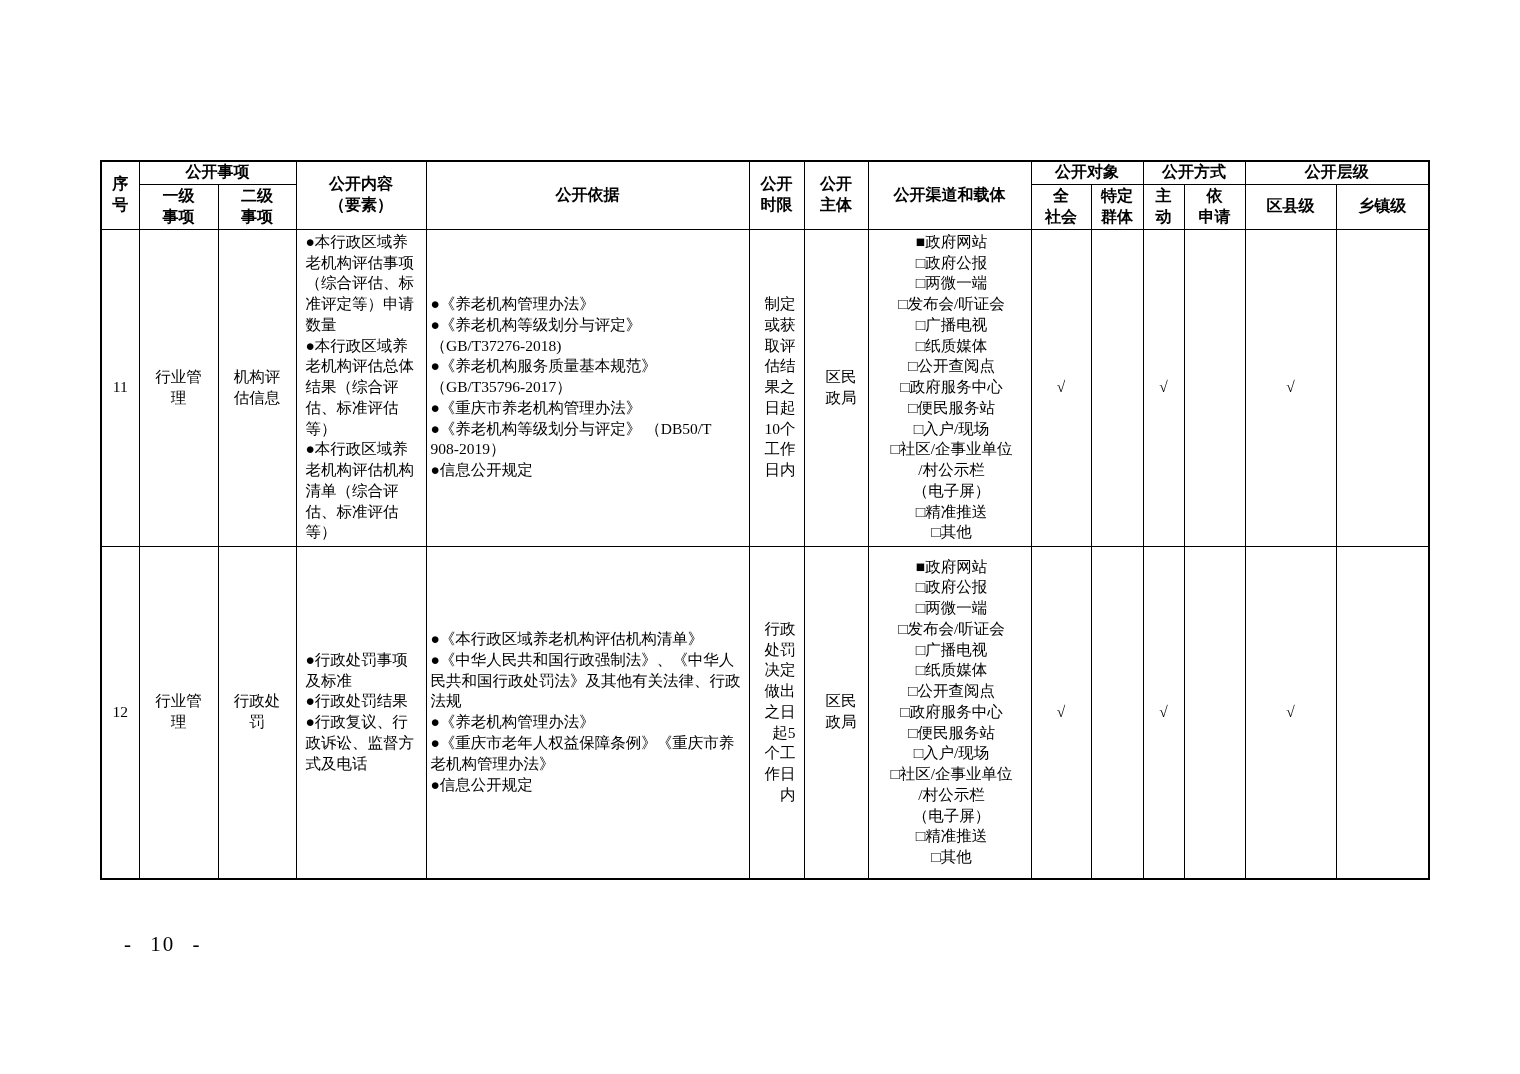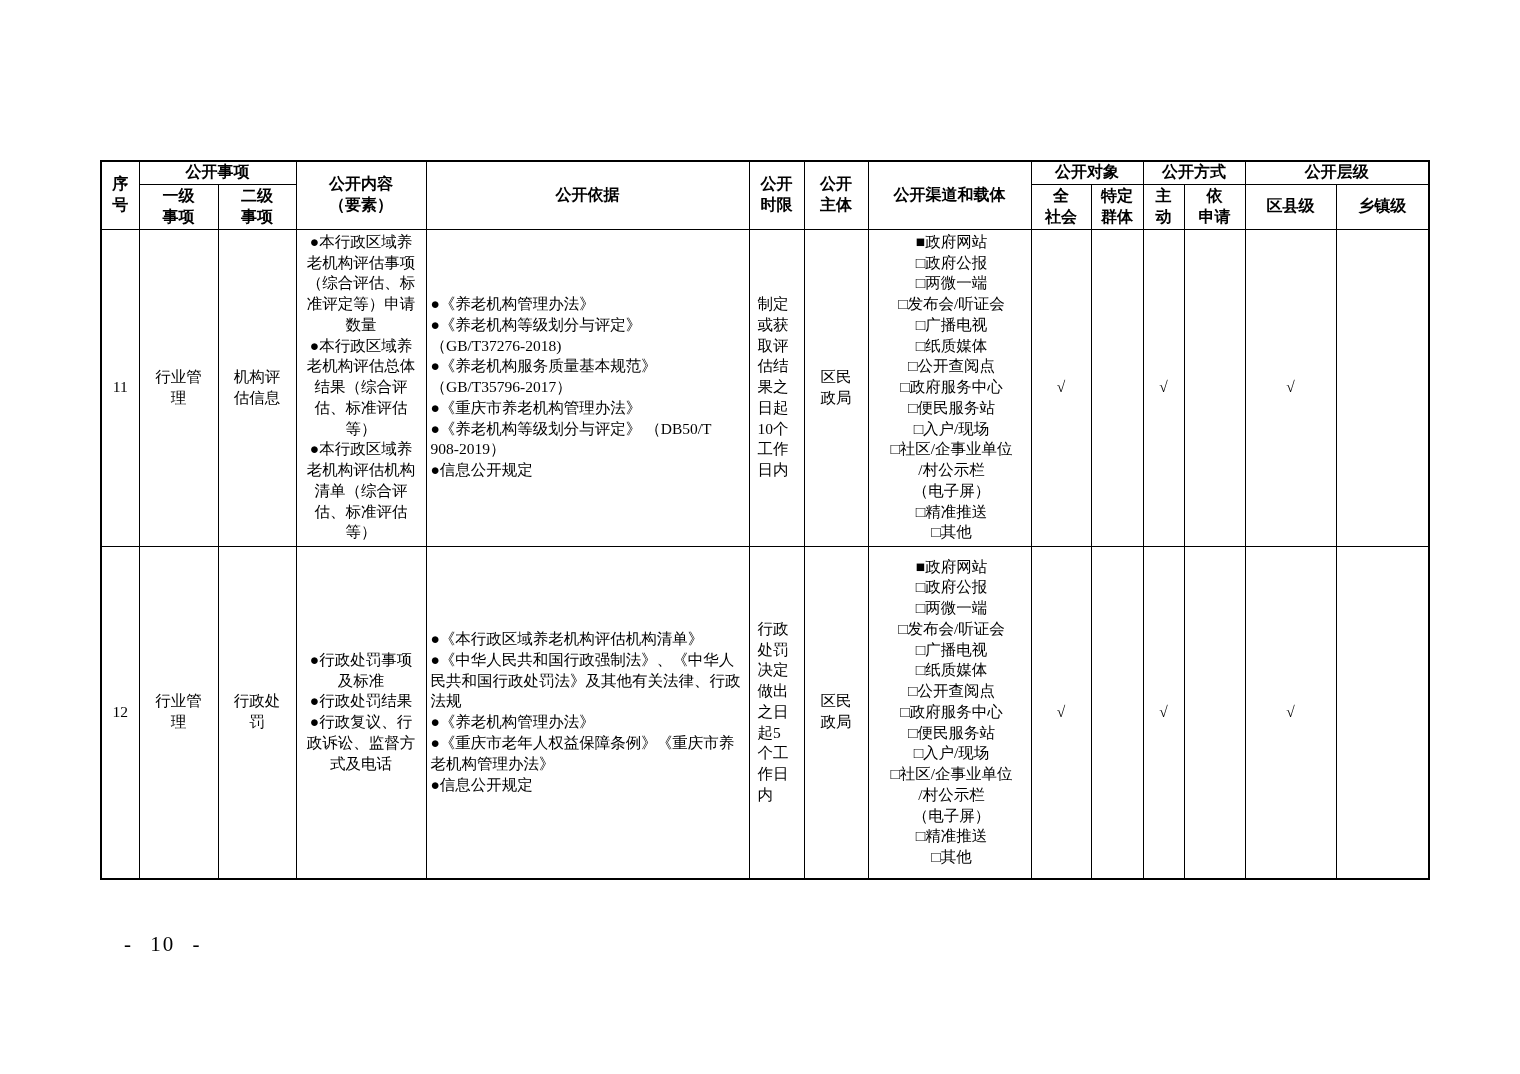--- a/index.html
+++ b/index.html
@@ -43,24 +43,24 @@
     line-height: 1.3;
   }
   tr.hdr-row-1 { height: 23px; }
   tr.hdr-row-2 { height: 45px; }
   tr.body-row-1 { height: 317px; }
   tr.body-row-2 { height: 333px; }
 
   td.cell-seq     { text-align: center; padding: 0 2px; }
   td.cell-l1,
   td.cell-l2      { text-align: center; padding: 0 9px; }
-  td.cell-content { text-align: center; padding: 2px 9px; white-space: pre-line; }
+  td.cell-content { text-align: left; padding: 2px 9px; white-space: pre-line; }
   td.cell-basis   { text-align: left; padding: 2px 4px; white-space: pre-line; }
-  td.cell-time    { text-align: left; padding: 0 8px; }
-  td.cell-subject { text-align: center; padding: 0 11px; margin-left: 10px; }
+  td.cell-time    { text-align: right; padding: 0 8px; }
+  td.cell-subject { text-align: right; padding: 0 11px; margin-left: 10px; }
   td.cell-channels{ text-align: center; padding: 2px 6px 2px 10px; white-space: pre-line; }
   td.cell-check   { text-align: center; padding: 0; font-size: 16px; }
 
   .page-number {
     position: absolute;
     left: 124px;
     top: 932px;
     font-size: 21px;
     letter-spacing: 2px;
     word-spacing: 10px;

